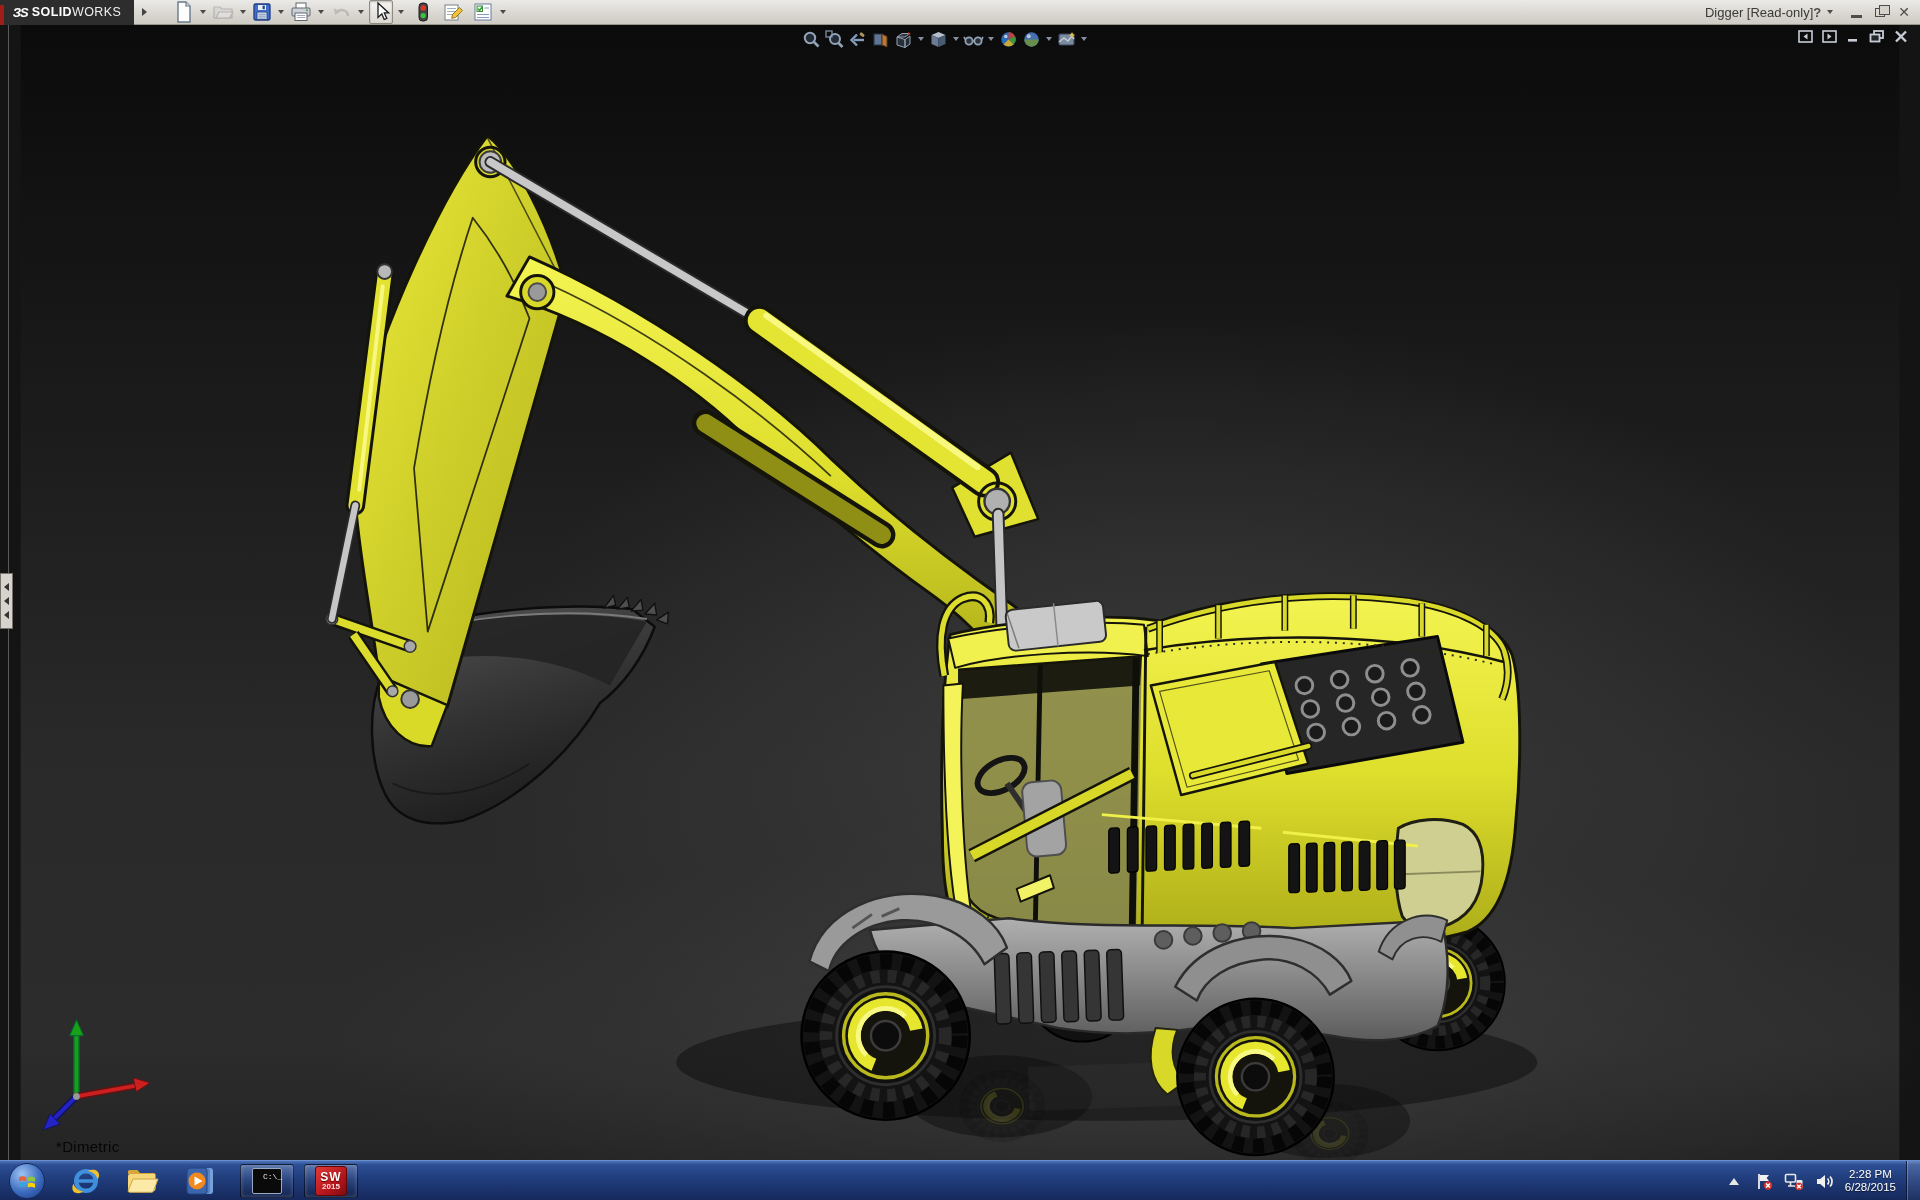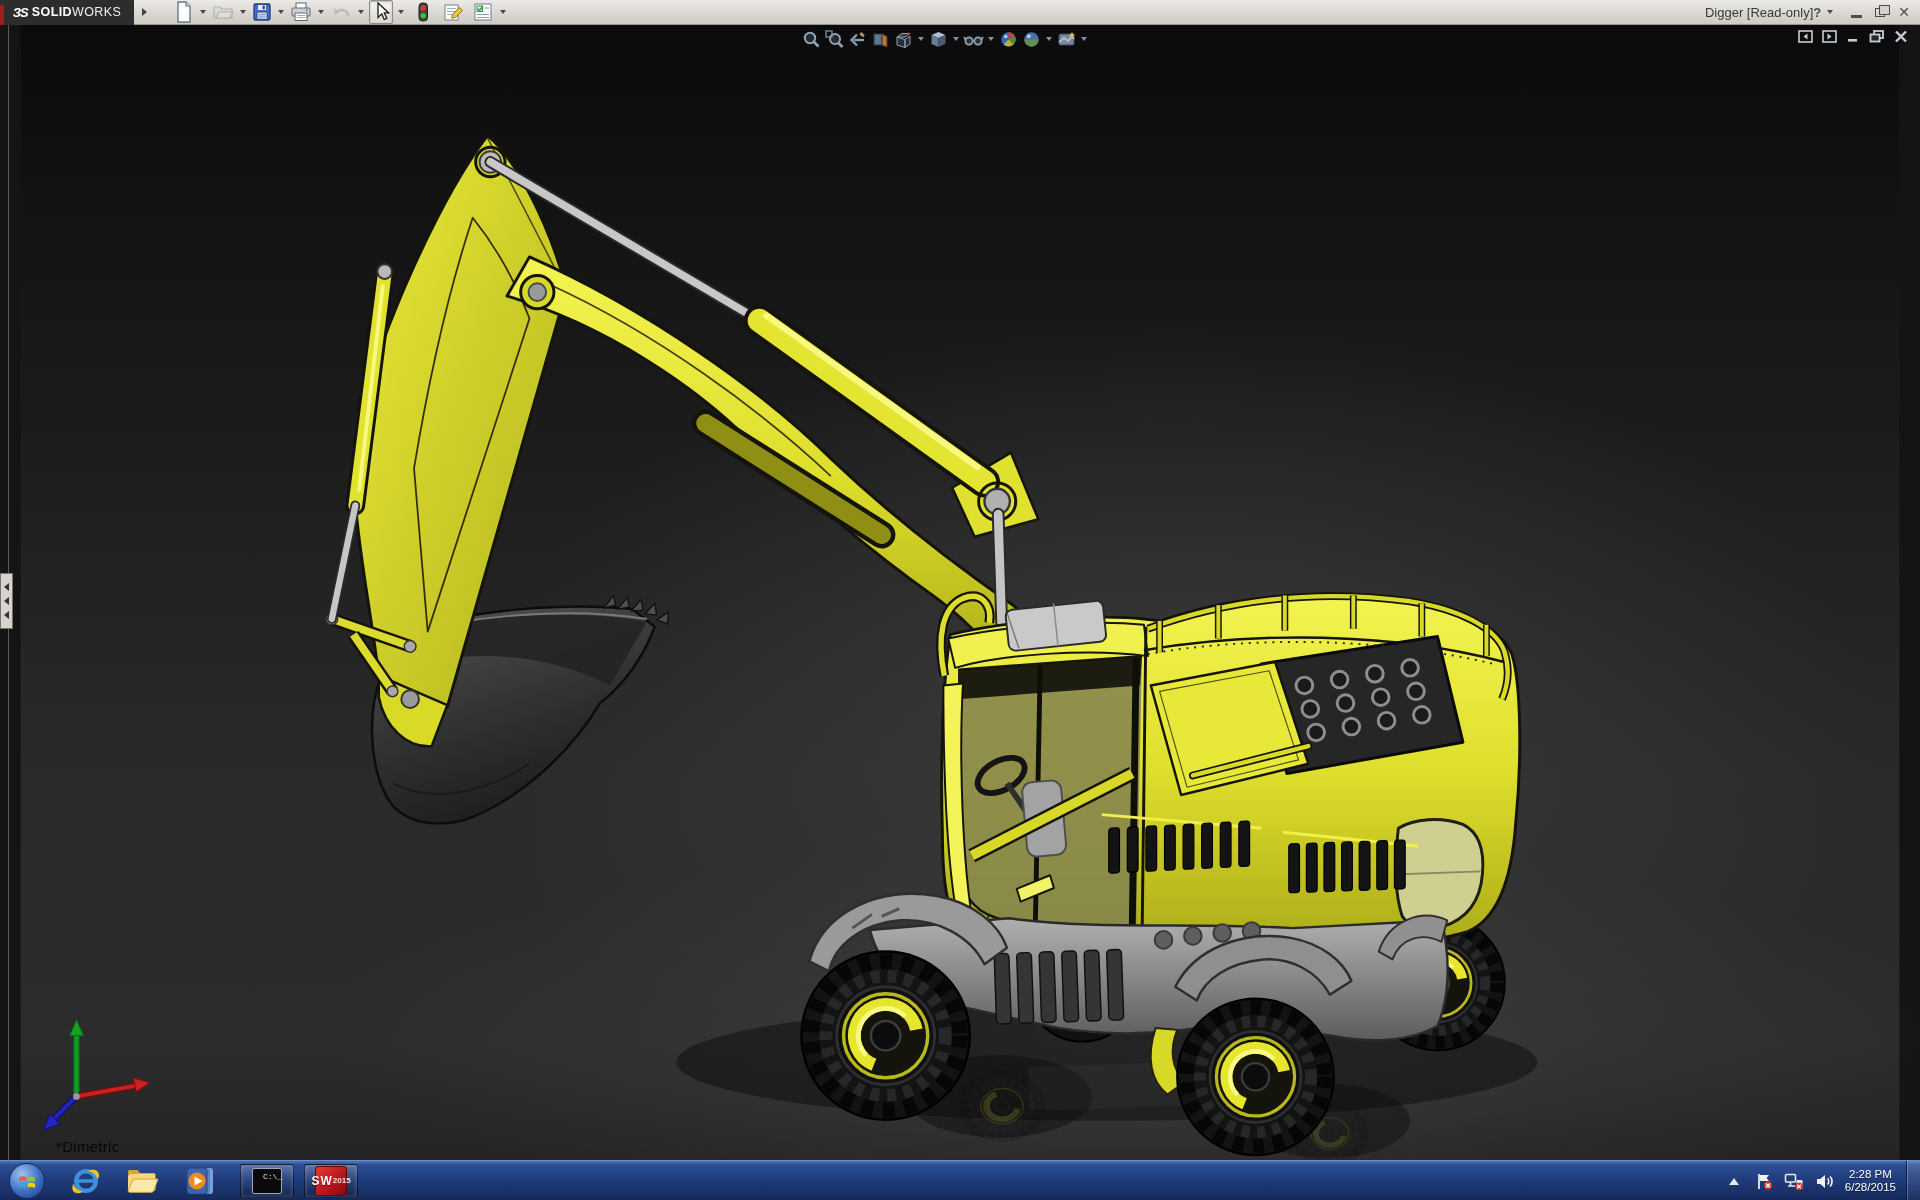--- a/index.html
+++ b/index.html
@@ -59,21 +59,21 @@
   .tb-item.activebtn{border:1px solid rgba(0,0,0,.55);border-radius:3px;
     background:linear-gradient(rgba(255,255,255,.22),rgba(255,255,255,.06) 45%,rgba(0,0,0,.18));
     box-shadow:inset 0 0 4px rgba(255,255,255,.25);}
   .orb{width:36px;height:36px;border-radius:50%;
     background:radial-gradient(circle at 35% 30%,#9cc4f2,#3d6cc0 55%,#1b3a7e);
     border:1px solid #122a5e;display:flex;align-items:center;justify-content:center;}
   .cmdbox{width:30px;height:26px;background:#0a0a0a;border:1px solid #9aa8c4;border-radius:2px;
     color:#e8e8e8;font-family:"Liberation Mono","DejaVu Sans Mono",monospace;font-size:8px;
     display:flex;align-items:flex-start;padding:3px 10px;}
   .swbox{width:32px;height:30px;background:linear-gradient(135deg,#e03a36,#b5161c 60%,#7e0b10);
-    border:1px solid #5e0608;border-radius:3px;color:#fff;display:flex;flex-direction:row;
+    border:1px solid #5e0608;border-radius:3px;color:#fff;display:flex;flex-direction:column;
     align-items:center;justify-content:center;line-height:1;}
   .swbox .sw{font-weight:bold;font-size:12px;letter-spacing:1px;text-shadow:0 1px 1px #600;}
   .swbox .yr{font-size:8px;font-weight:bold;color:#ffd9d9;text-align:center;}
   .tray{position:absolute;right:0;top:0;height:40px;display:flex;align-items:center;}
   .tray-ic{margin-right:10px;display:flex;align-items:center;}
   .chev{width:0;height:0;border-bottom:7px solid #e6e6e6;border-left:5px solid transparent;
     border-right:5px solid transparent;}
   .clock{color:#fff;font-size:11.5px;text-align:center;line-height:13px;margin-right:10px;
     text-shadow:0 1px 1px rgba(0,0,0,.6);}
   .showdesk{width:14px;height:40px;border-left:1px solid rgba(10,20,50,.9);

